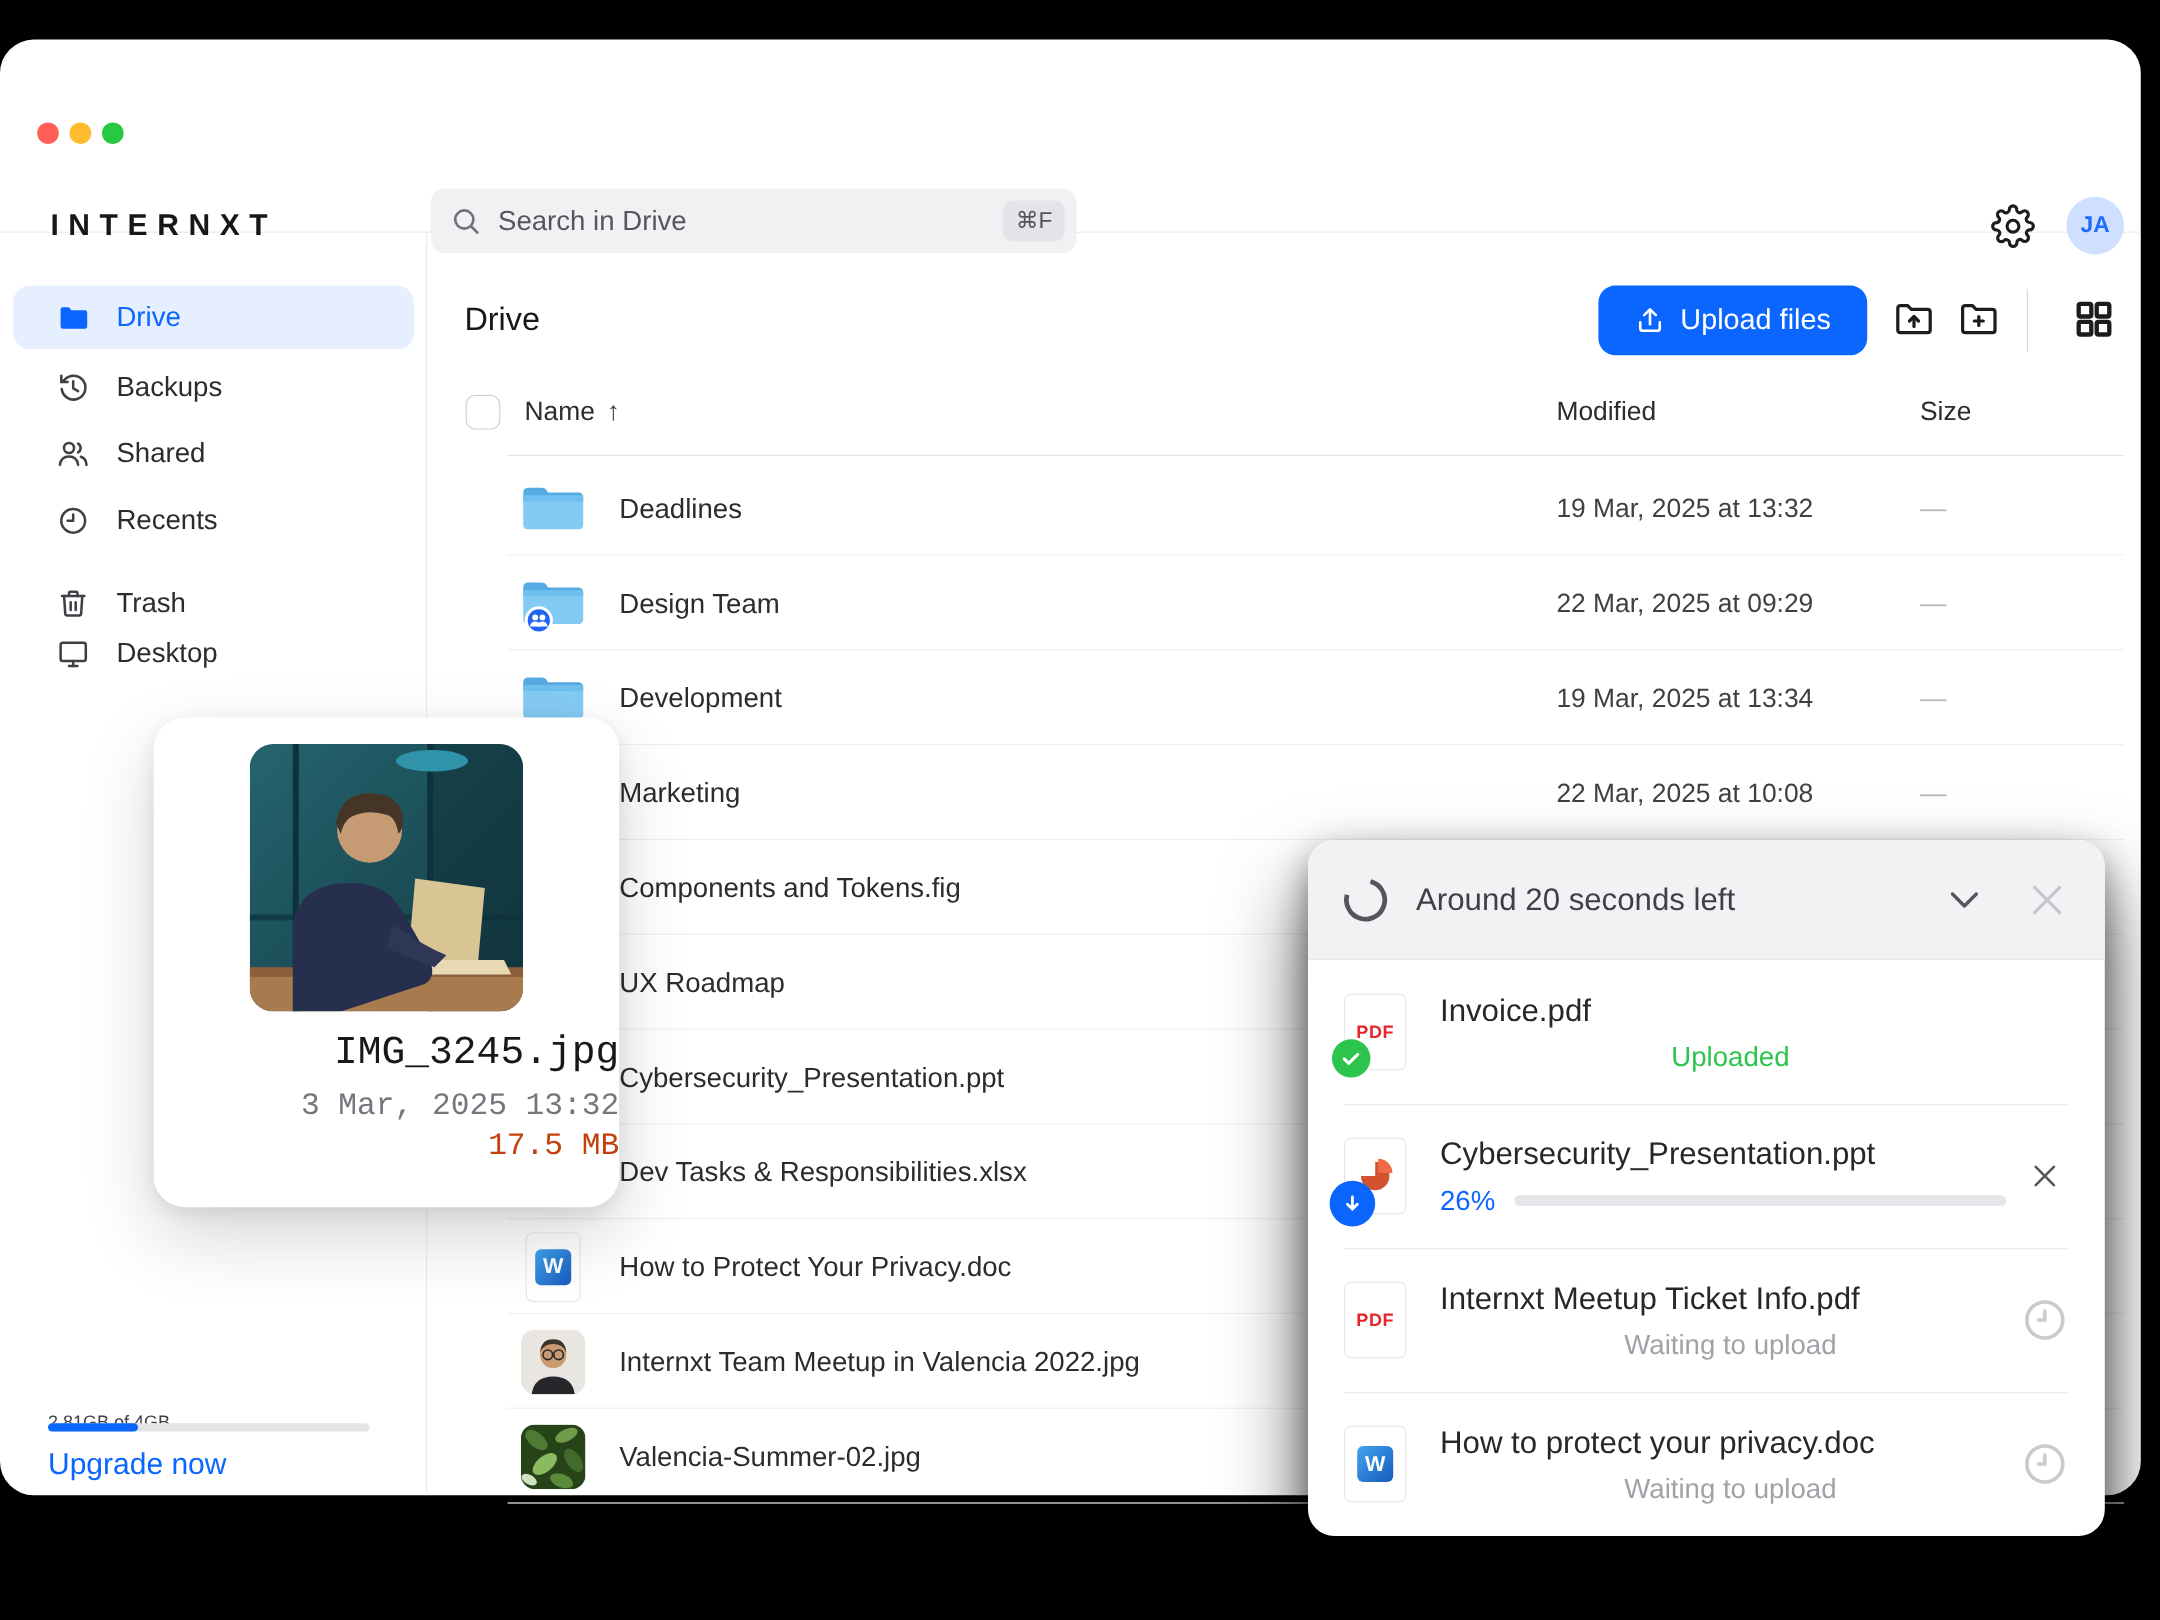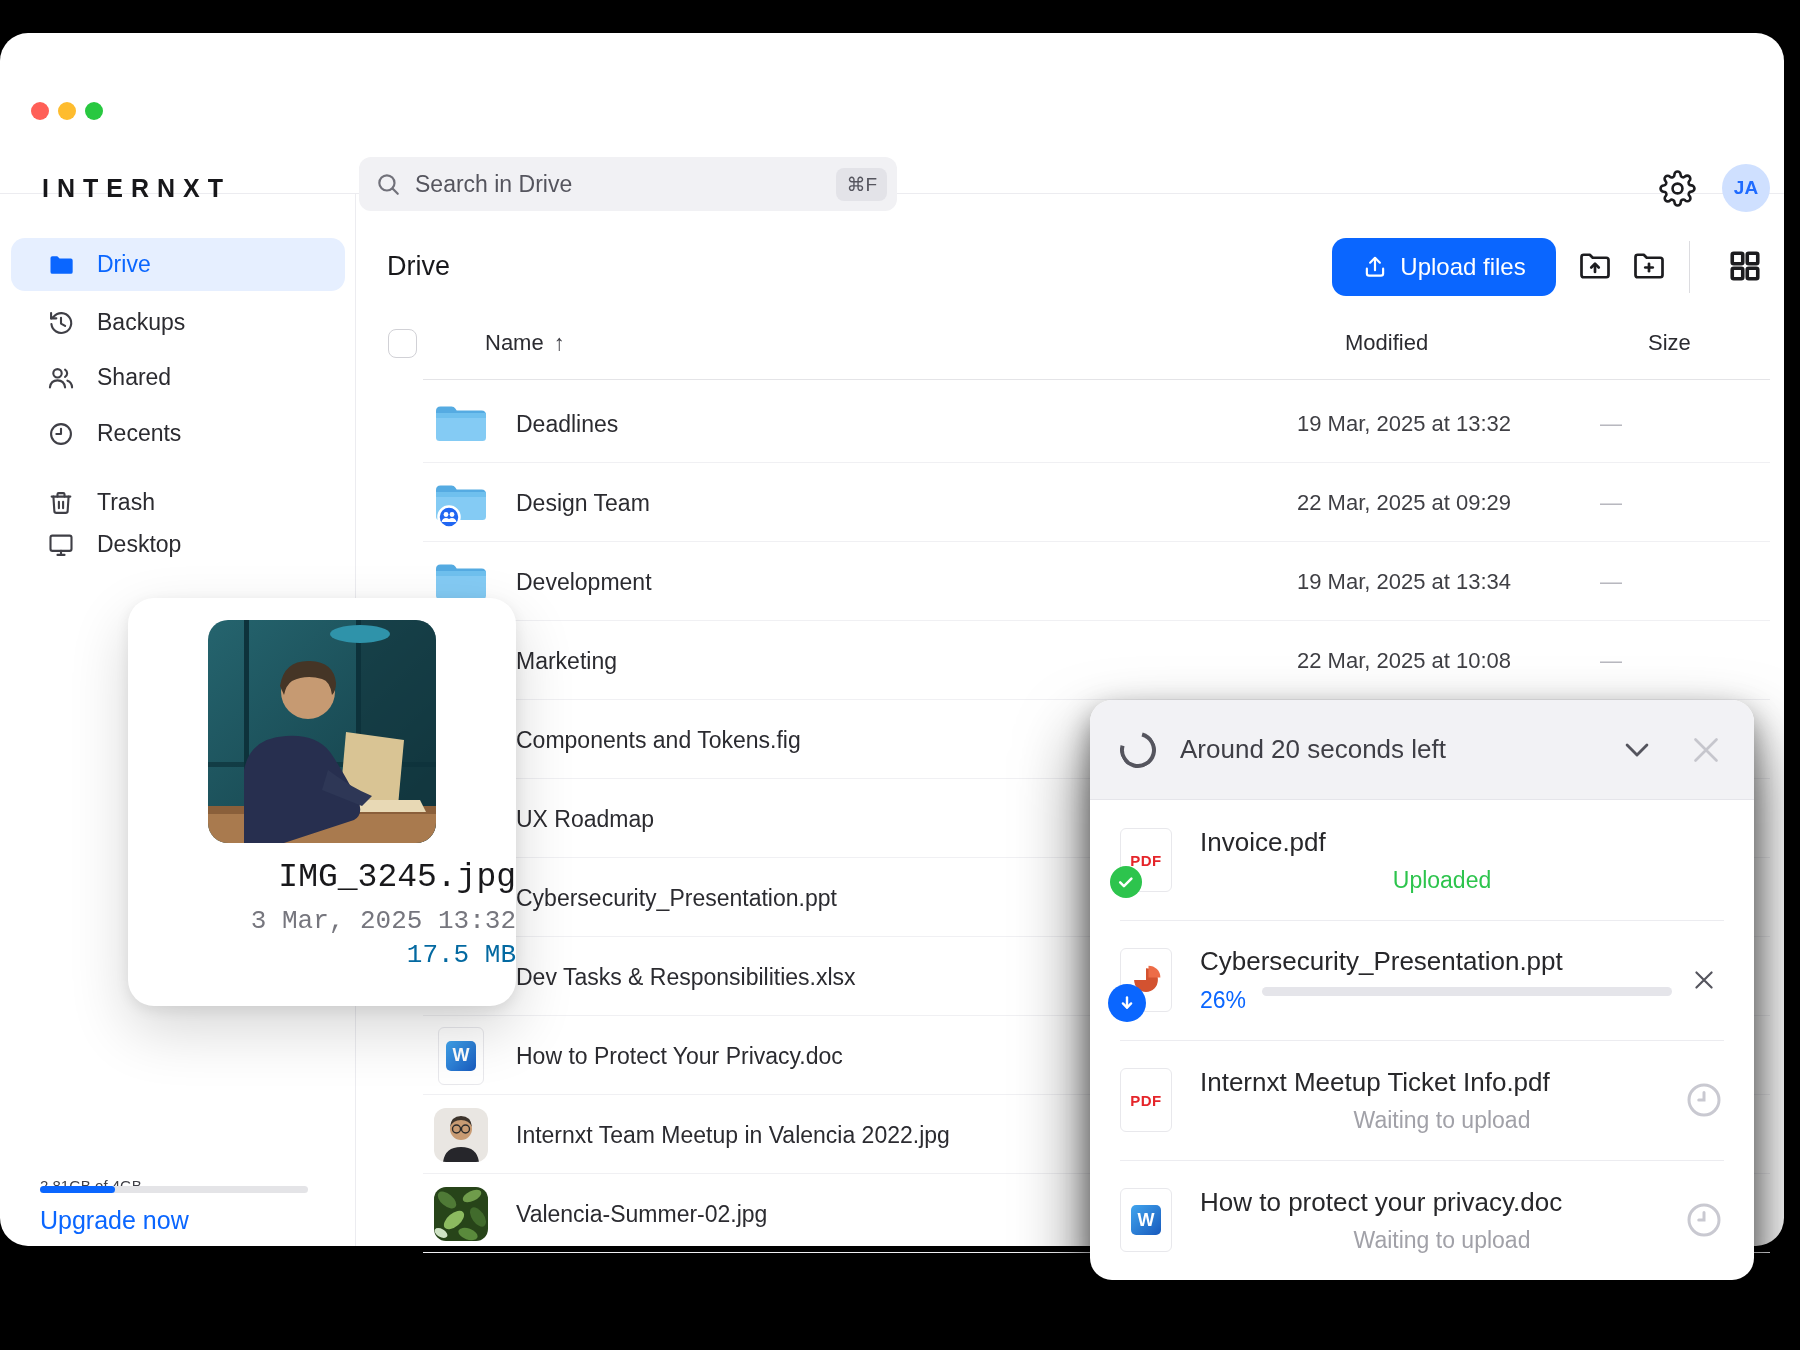--- a/index.html
+++ b/index.html
@@ -36,39 +36,39 @@
   .upgrade{position:absolute;left:40px;top:1013px;font-size:25px;font-weight:500;color:#0a66ff;cursor:pointer;}
   
   .main{position:absolute;left:357px;top:160px;width:1427px;height:1053px;}
   .main-title{position:absolute;left:30px;top:58px;font-size:27px;font-weight:500;color:#18181b;}
   .upload-btn{position:absolute;left:975px;top:45px;width:224px;height:58px;border-radius:14px;background:#0a66ff;
           display:flex;align-items:center;justify-content:center;gap:12px;cursor:pointer;border:none;}
   .upload-btn span{color:#fff;font-size:24px;font-weight:500;font-family:inherit;}
   .tool-icon{position:absolute;top:55px;width:36px;height:36px;cursor:pointer;}
   .vdivider{position:absolute;left:1332px;top:48px;width:1px;height:52px;background:#dcdce0;}
   .checkbox{position:absolute;left:31px;top:136px;width:27px;height:27px;border:1.5px solid #d1d1d6;border-radius:8px;background:#fff;cursor:pointer;}
-  .th{position:absolute;top:137px;font-size:22px;color:#2b2b30;margin-left:48px;}
+  .th{position:absolute;top:137px;font-size:22px;color:#2b2b30;}
   .th .sort{color:#3f3f46;margin-left:10px;font-size:22px;}
   .thead-line{position:absolute;left:66px;right:14px;top:186px;height:1px;background:#e4e4e7;}
   .rows{position:absolute;left:0;top:191px;right:0;}
   .row{position:relative;height:79px;}
   .row::after{content:"";position:absolute;left:66px;right:14px;bottom:0;height:1px;background:#f0f0f3;}
   .row-icon{position:absolute;left:75px;top:50%;transform:translateY(-50%);width:58px;height:58px;
             display:flex;align-items:center;justify-content:center;}
   .row-name{position:absolute;left:159px;top:50%;transform:translateY(-50%);font-size:23px;color:#2b2b30;white-space:nowrap;}
   .row-mod{position:absolute;left:940px;top:50%;transform:translateY(-50%);font-size:22px;color:#3f3f44;white-space:nowrap;}
   .row-size{position:absolute;left:1243px;top:50%;transform:translateY(-50%);font-size:22px;color:#b8b8bf;}
   .thumb{width:54px;height:54px;border-radius:12px;overflow:hidden;}
   
   .preview-card{position:absolute;left:128px;top:598px;width:388px;height:408px;background:#fff;border-radius:26px;
           box-shadow:0 24px 60px rgba(0,0,0,.16), 0 4px 14px rgba(0,0,0,.08);z-index:30;text-align:right;font-family:Liberation Mono, monospace;}
   .preview-photo{margin:22px auto 0;width:228px;height:223px;border-radius:20px;overflow:hidden;}
   .preview-name{margin-top:16px;font-size:33px;font-weight:500;color:#18181b;}
   .preview-date{margin-top:10px;font-size:26px;color:#76767e;}
-  .preview-size{margin-top:4px;font-size:26px;color:#0369a1;}
+  .preview-size{margin-top:4px;font-size:26px;color:#c2410c;}
   
   .upload-panel{position:absolute;left:1090px;top:700px;width:664px;height:580px;background:#fff;border-radius:22px;
           overflow:hidden;z-index:40;box-shadow:0 40px 70px rgba(0,0,0,.65), 0 12px 28px rgba(0,0,0,.4);}
   .panel-header{height:100px;background:#f2f2f5;border-bottom:1px solid #e5e5ea;display:flex;align-items:center;
           padding:0 30px;box-sizing:border-box;}
   .spinner{width:28px;height:28px;border-radius:50%;border:4px solid #55555e;border-top-color:transparent;transform:rotate(-30deg);}
   .panel-title{margin-left:24px;font-size:26px;color:#3f3f46;flex:1;}
   .panel-chevron{width:34px;height:34px;cursor:pointer;margin-right:34px;}
   .panel-close{width:36px;height:36px;cursor:pointer;}
   .p-item{height:120px;display:flex;align-items:center;padding:0 30px;position:relative;}
@@ -80,21 +80,21 @@
   .w-block{width:30px;height:30px;border-radius:5px;background:linear-gradient(135deg,#41a5ee,#185abd);
           display:flex;align-items:center;justify-content:center;color:#fff;font-weight:700;font-size:18px;}
   .badge{position:absolute;border-radius:50%;display:flex;align-items:center;justify-content:center;}
   .badge.check{left:-10px;bottom:-6px;width:32px;height:32px;background:#2dc44d;}
   .badge.down{left:-12px;bottom:-10px;width:38px;height:38px;background:#0a66ff;}
   .p-text{flex:1;min-width:0;}
   .p-name{font-size:26px;font-weight:500;color:#27272a;white-space:nowrap;}
   .p-status{margin-top:9px;font-size:23px;text-align:center;}
   .p-status.success{color:#2dc44d;}
   .p-status.waiting{color:#a1a1a8;}
-  .p-progressrow{margin-top:10px;display:flex;}
+  .p-progressrow{margin-top:10px;display:flex;align-items:center;}
   .p-pct{font-size:23px;font-weight:500;color:#0a66ff;width:52px;}
   .p-bar{flex:1;height:9px;border-radius:5px;background:#e5e5ea;margin:0 12px 0 10px;}
   .p-fill{height:100%;border-radius:5px;background:#0a66ff;}
   .p-right{width:40px;flex:none;display:flex;align-items:center;justify-content:center;}
   svg{display:block;}
 </style>
 </head>
 <body>
 
 <div class="stage">

